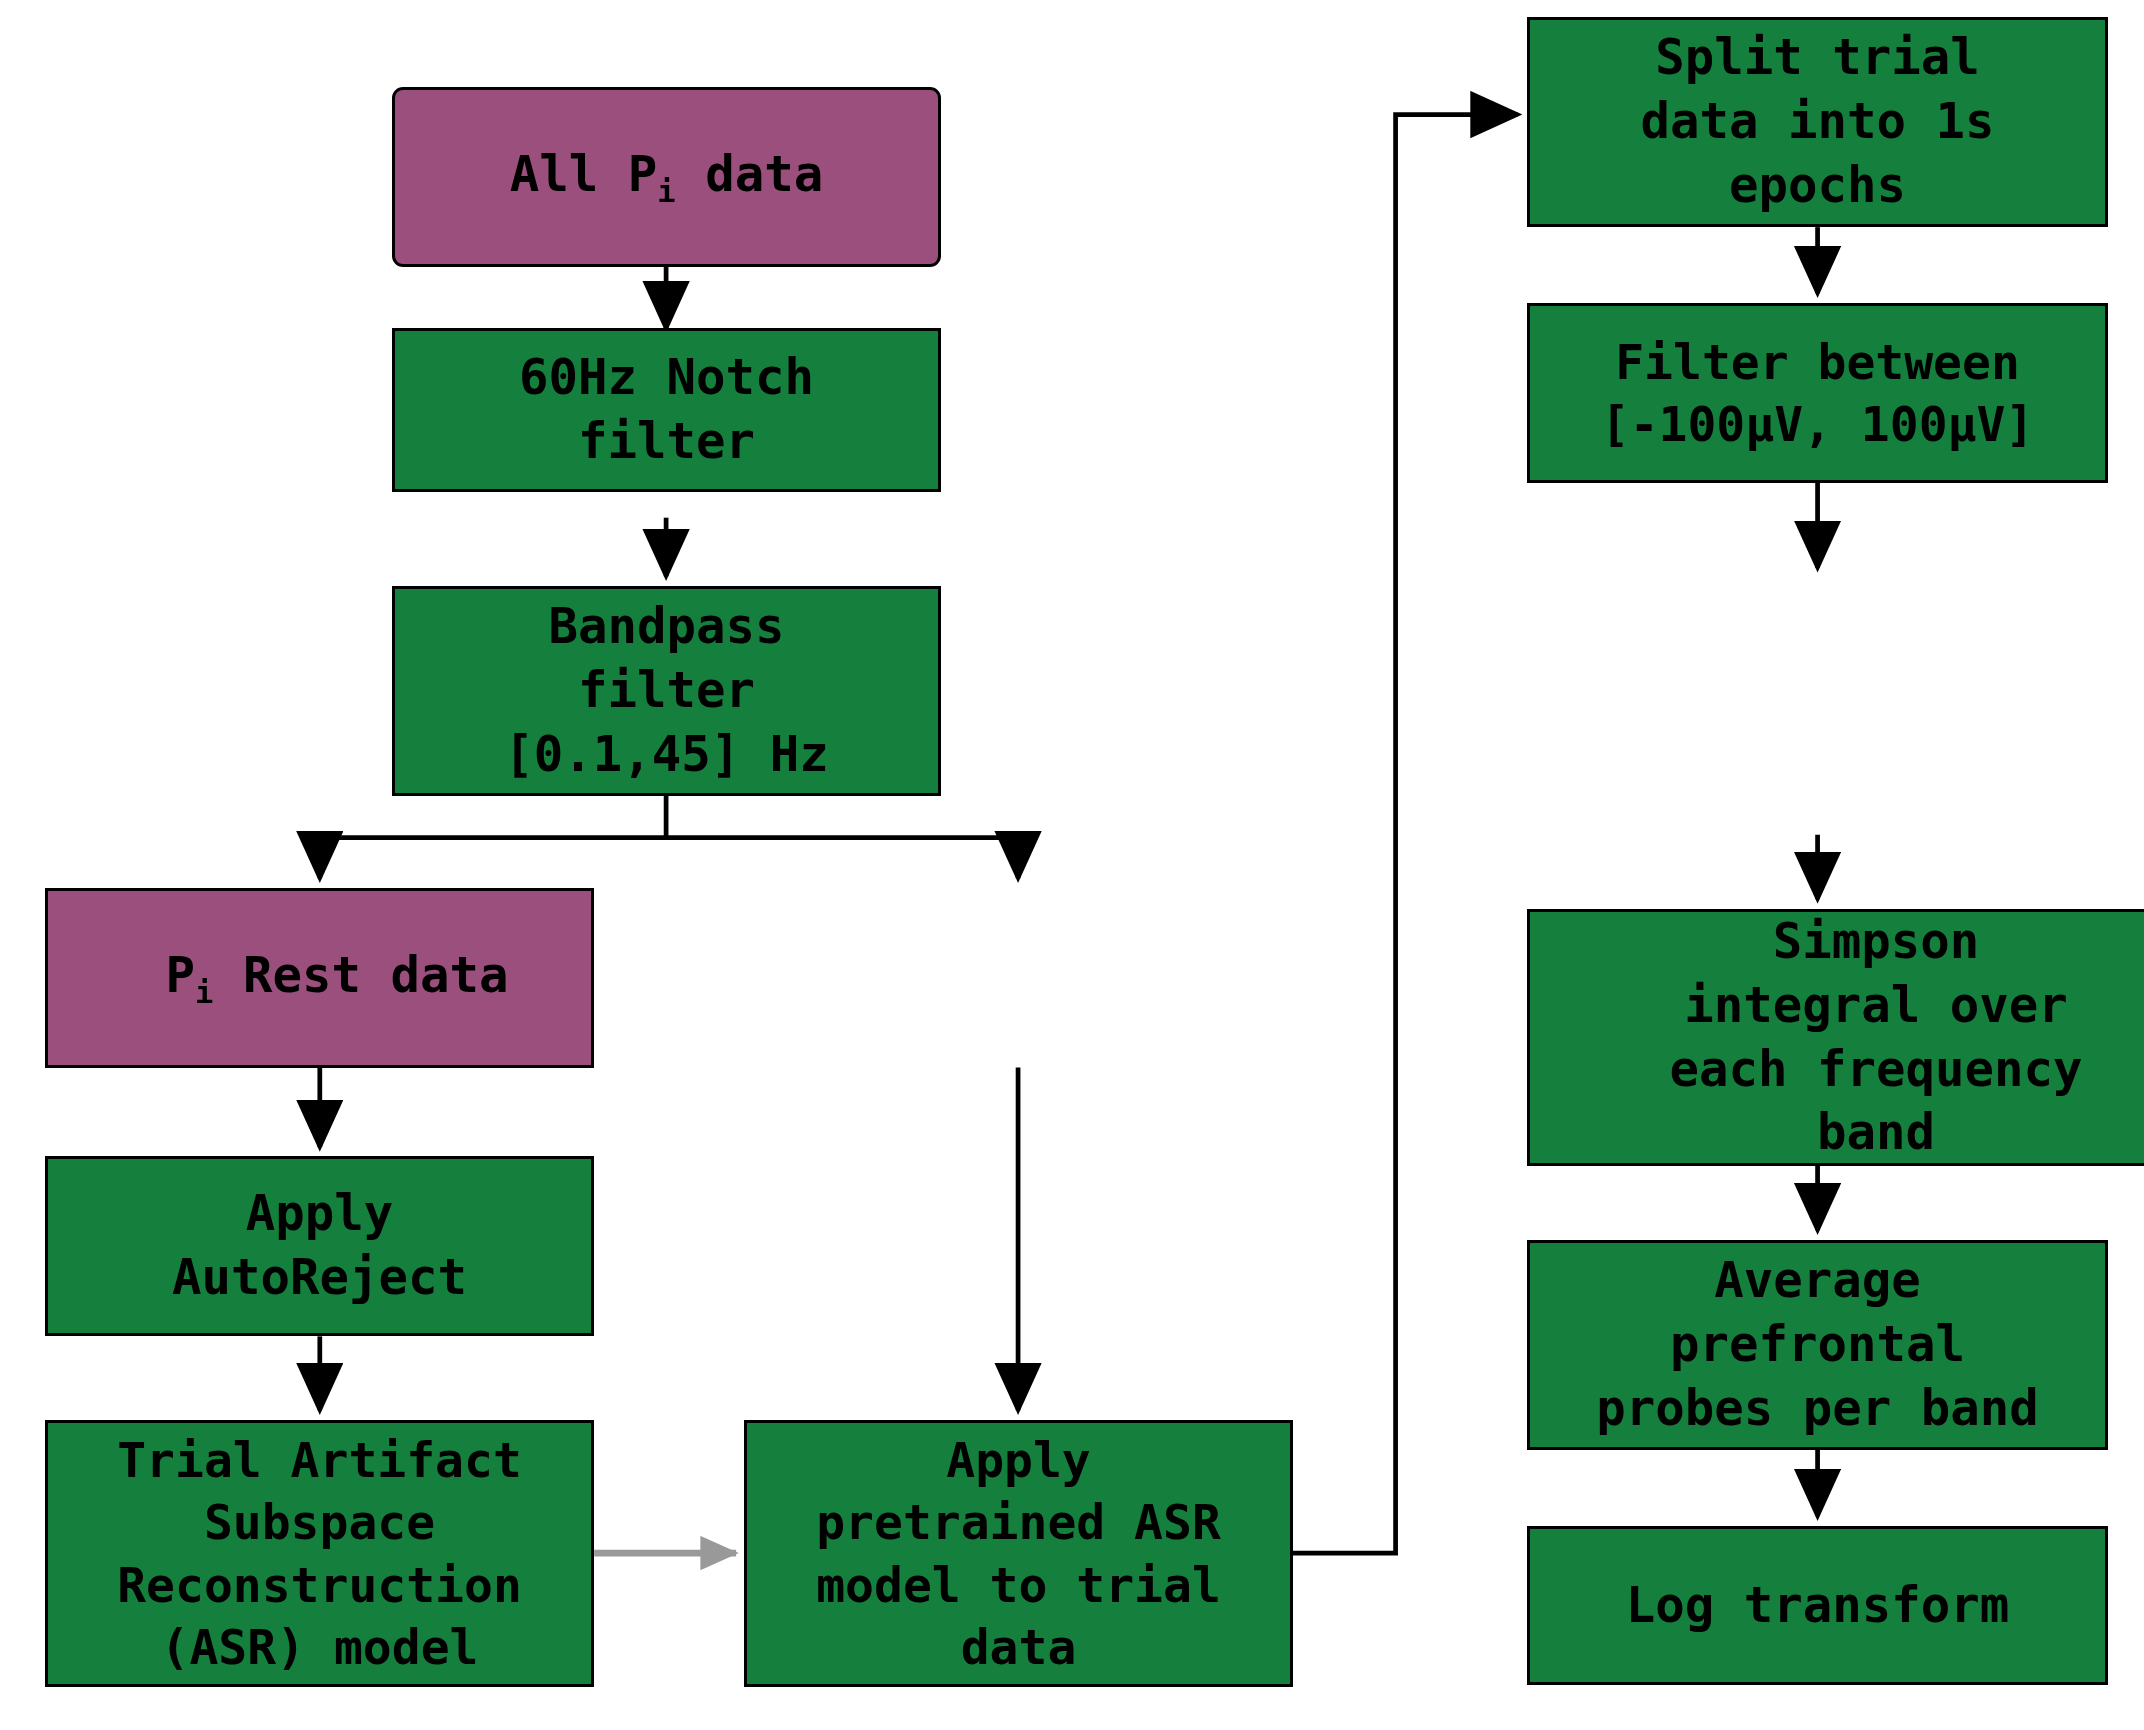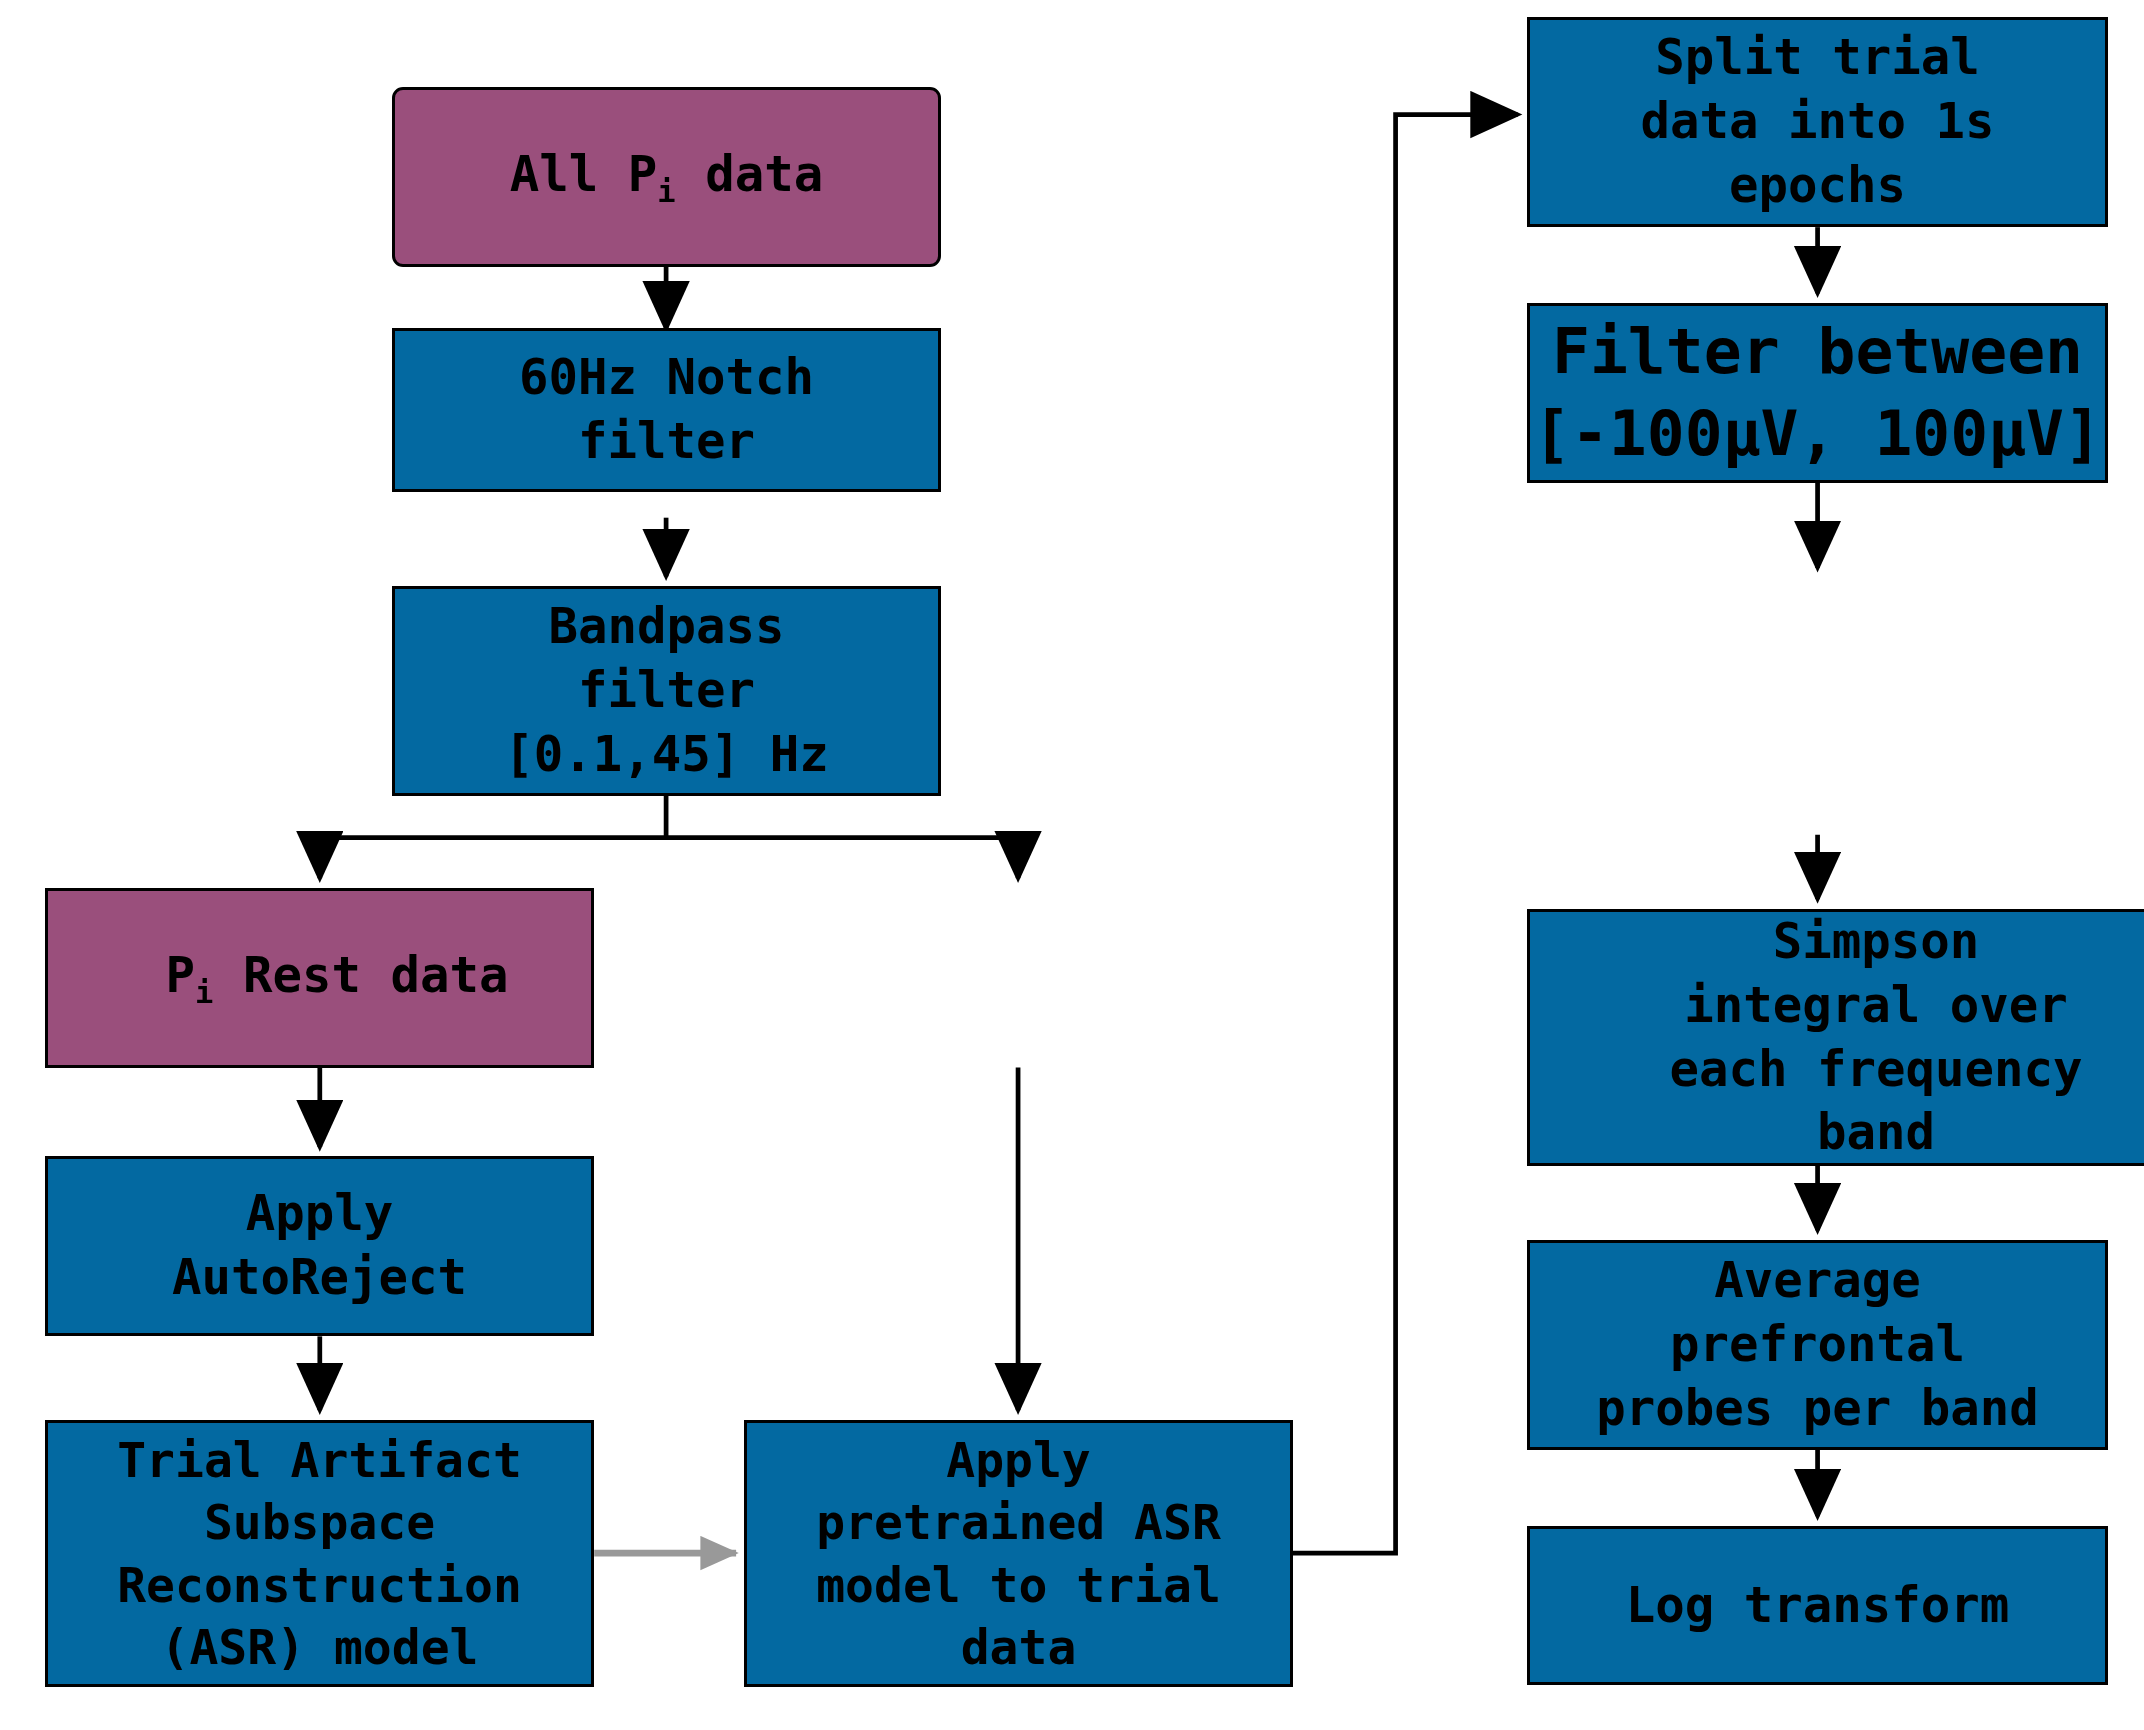--- a/index.html
+++ b/index.html
@@ -34,21 +34,21 @@
     align-items: center;
     justify-content: center;
     text-align: center;
     color: #000000;
     font-weight: 700;
     letter-spacing: 0px;
     line-height: 1.30;
     white-space: pre-line;
     font-family: "DejaVu Sans Mono", "Liberation Mono", monospace;
   }
-  .node.blue   { background: #0369a1; }
+  .node.blue   { background: #15803d; }
   .node.purple { background: #9a4f7c; }
   .node-label {
     display: block;
     white-space: pre-line;
     font-size: 43px;
   }
   .sub { font-size: 0.62em; vertical-align: sub; }
 </style>
 </head>
 <body>
@@ -142,21 +142,21 @@
 data</span>
   </div>
 
   <div class="node blue" style="left:1527px; top:17px; width:581px; height:210px;">
     <span class="node-label" style="font-size:49px;">Split trial
 data into 1s
 epochs</span>
   </div>
 
   <div class="node blue" style="left:1527px; top:303px; width:581px; height:180px;">
-    <span class="node-label" style="font-size:63px;">Filter between
+    <span class="node-label" style="font-size:48px;">Filter between
 [-100µV, 100µV]</span>
   </div>
 
 
   <div class="node blue" style="left:1527px; top:909px; width:698px; height:257px;">
     <span class="node-label" style="font-size:49px;">Simpson
 integral over
 each frequency
 band</span>
   </div>

